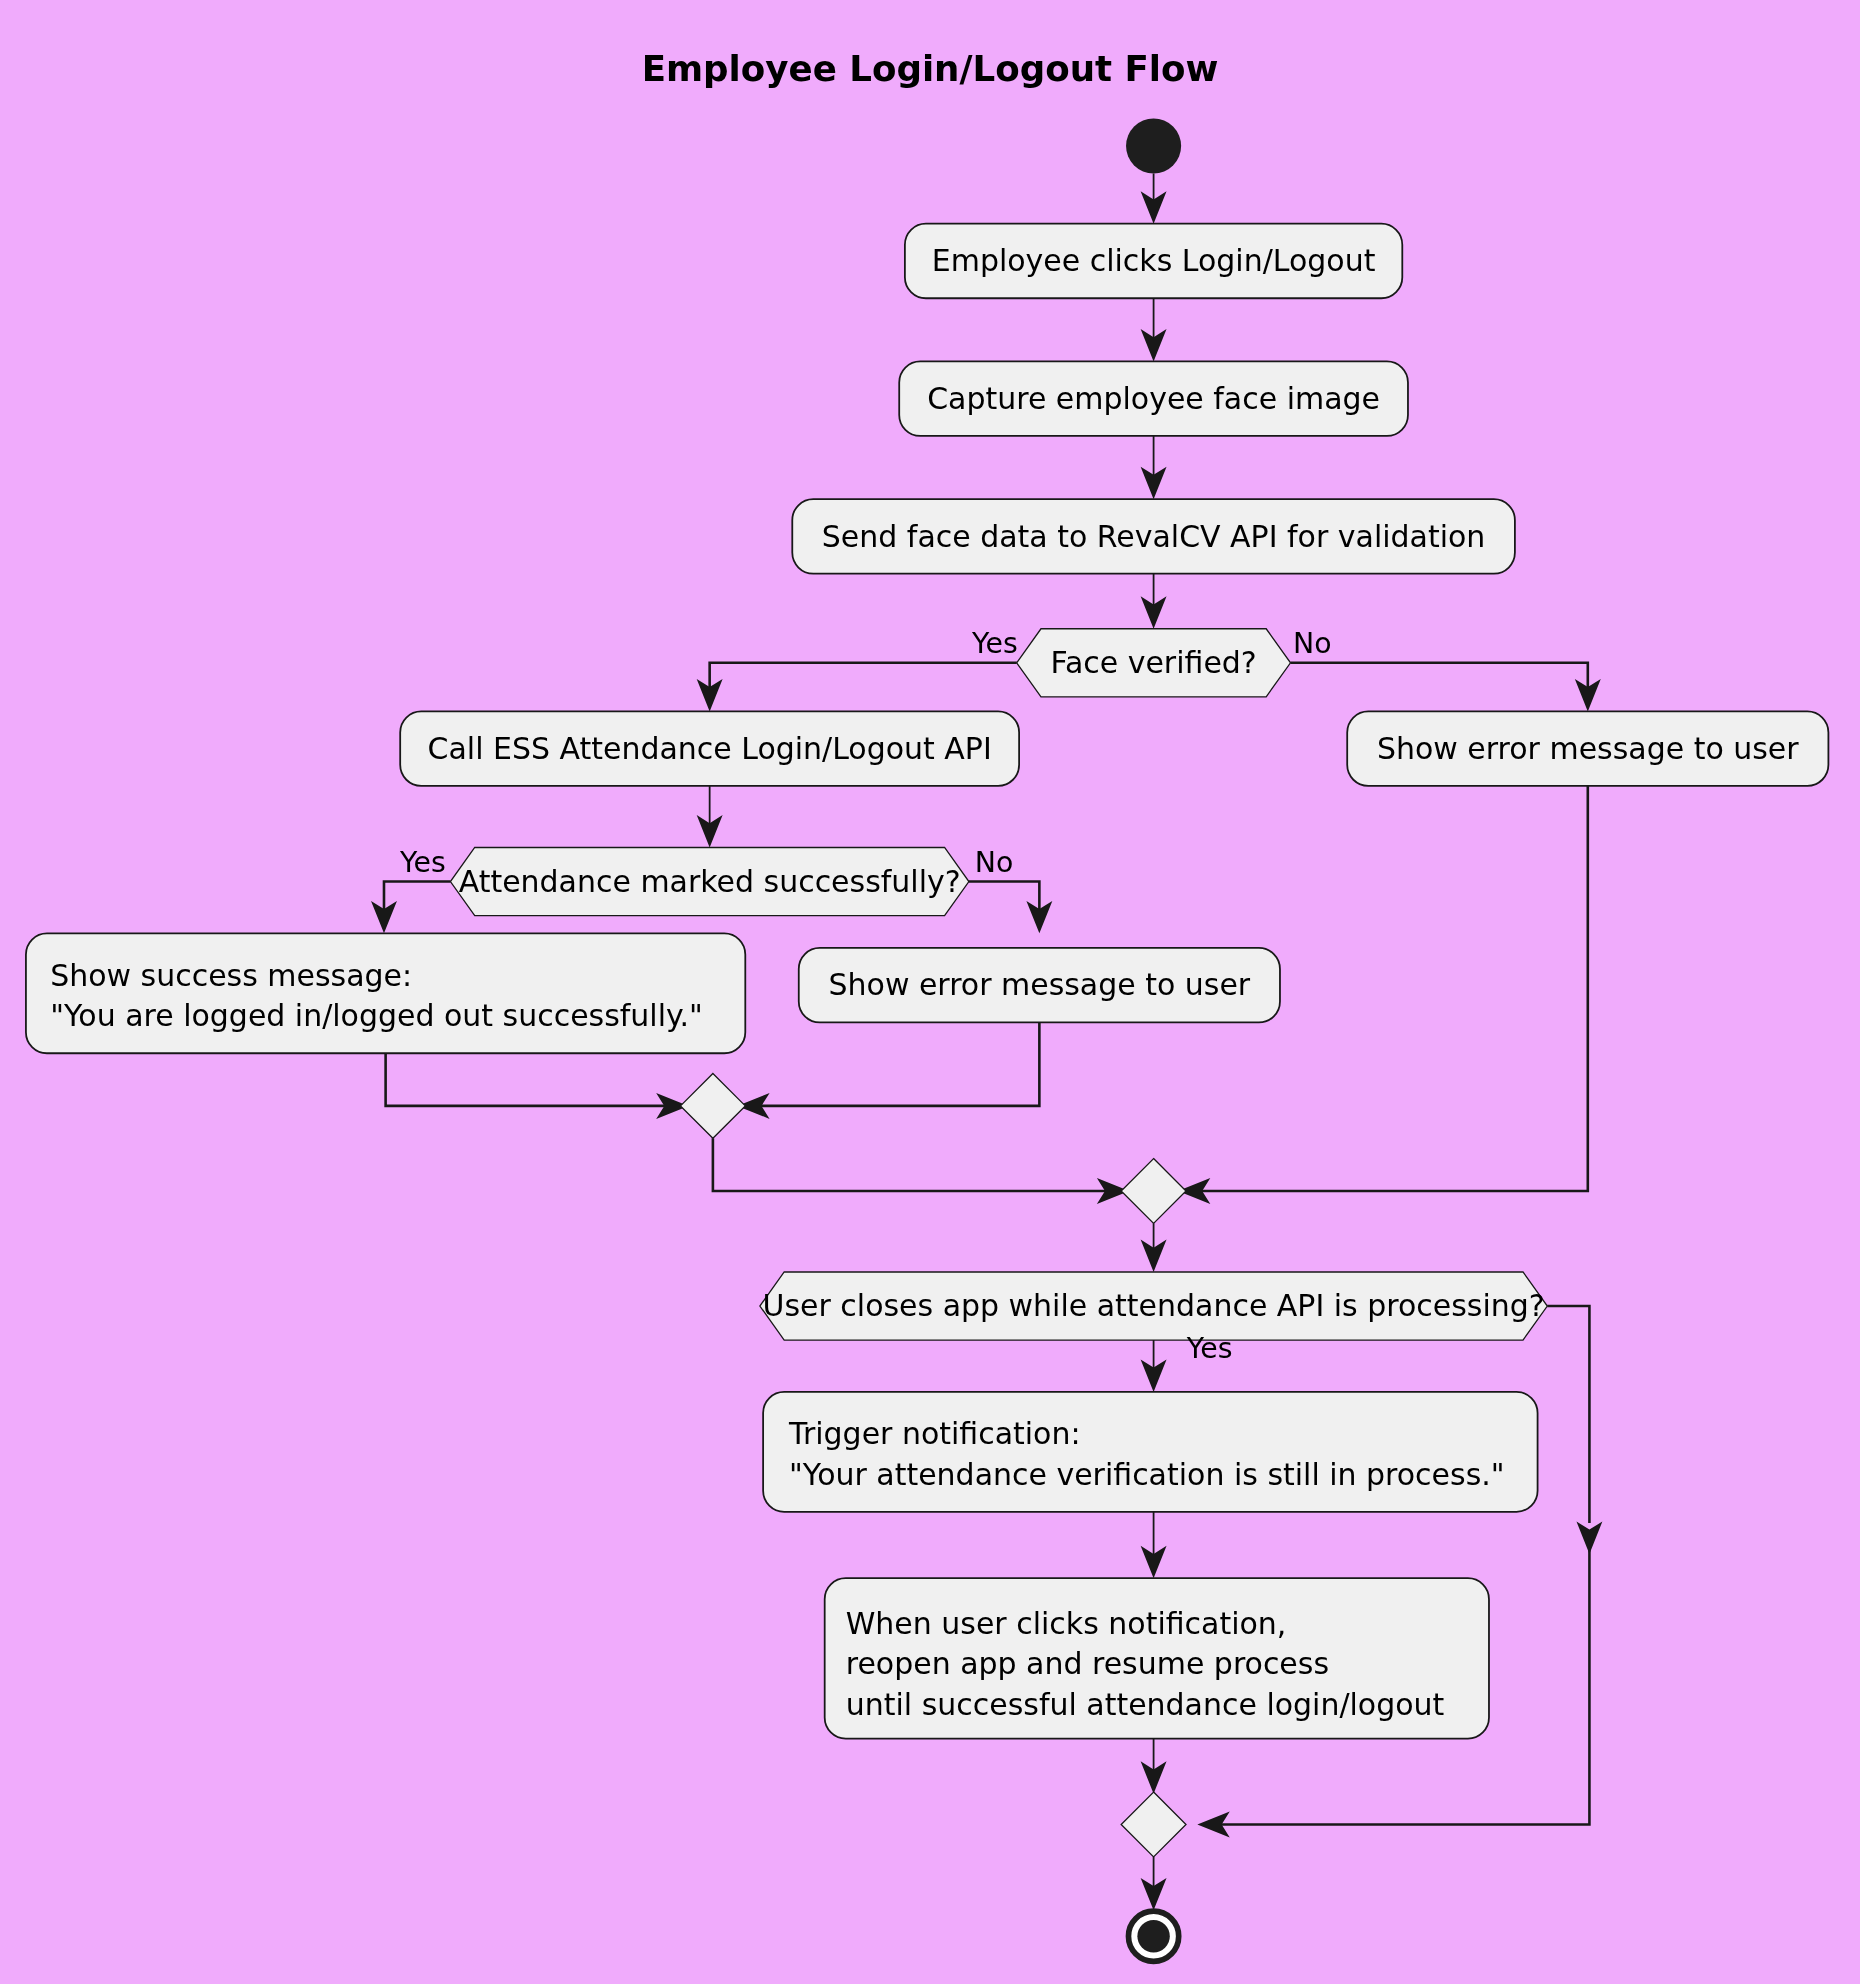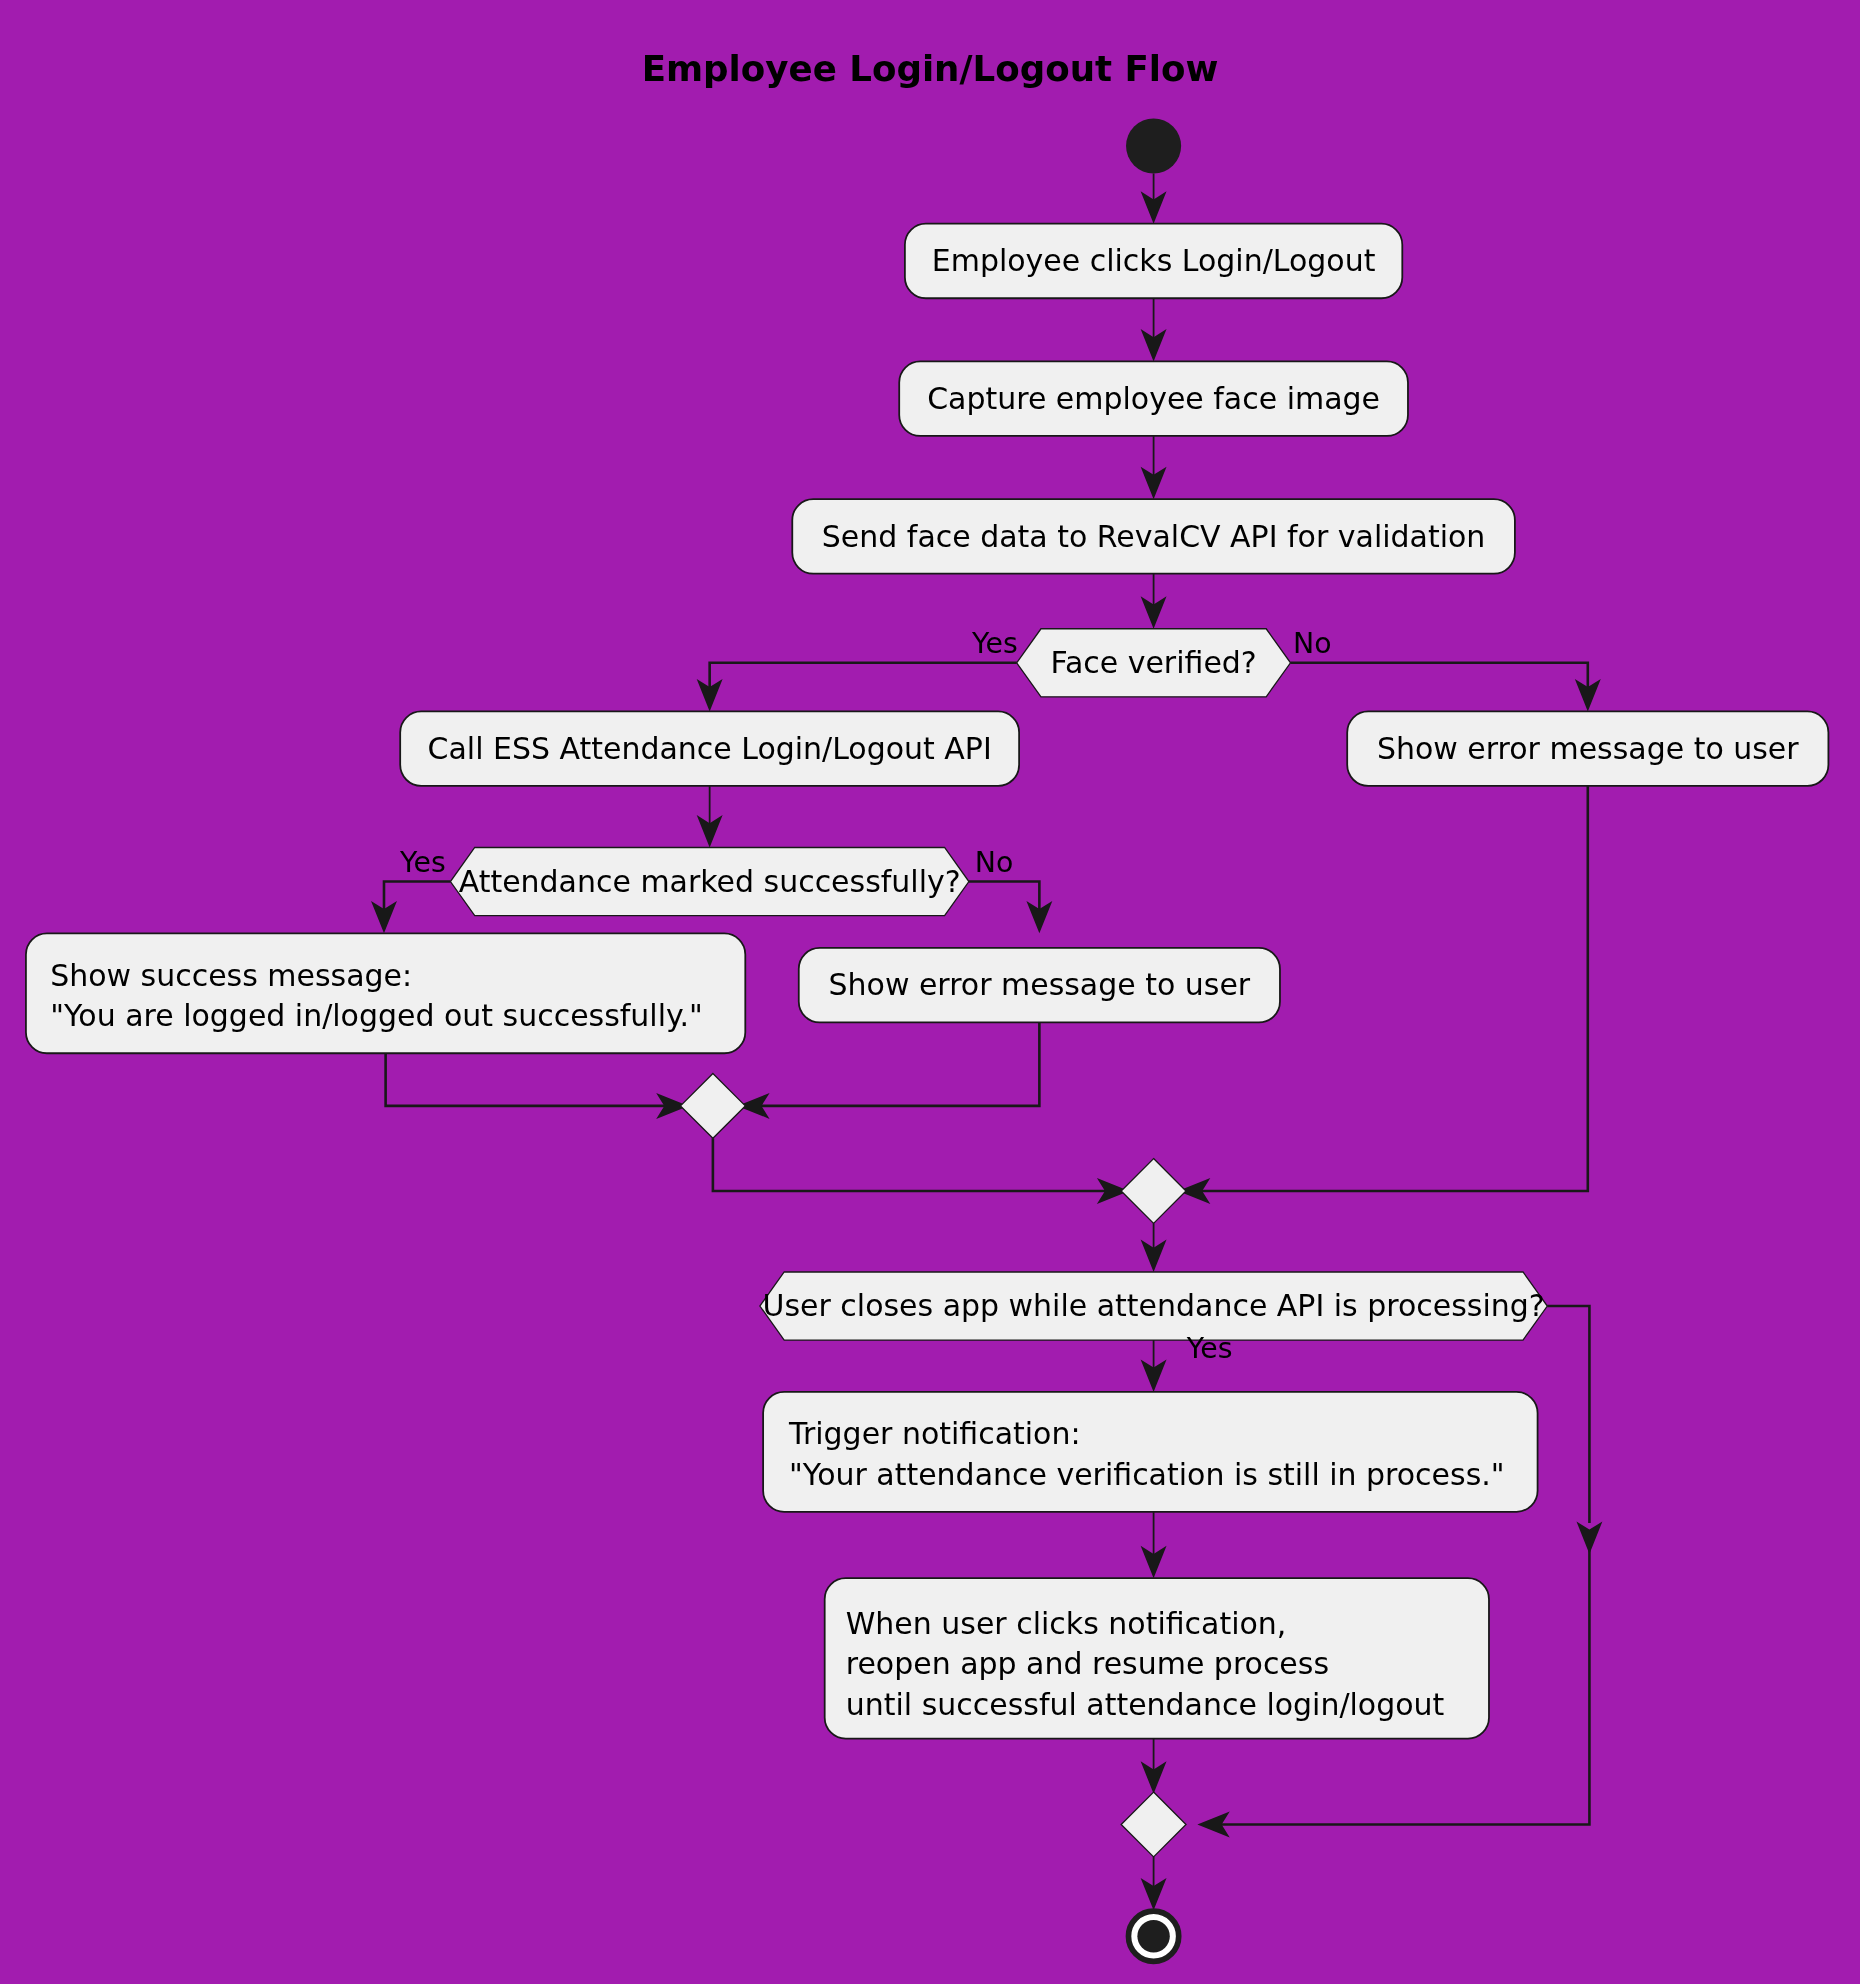--- a/index.html
+++ b/index.html
@@ -7,21 +7,21 @@
     padding: 0;
     background: #ffffff;
   }
   body {
     font-family: "DejaVu Sans", sans-serif;
   }
   #canvas-wrap {
     position: relative;
     width: 1860px;
     height: 1985px;
-    background: #a21caf;
+    background: #f0abfc;
     overflow: hidden;
   }
   svg.diagram {
     display: block;
     width: 1860px;
     height: 1985px;
   }
   .node-shape {
     fill: #F0F0F0;
     stroke: #181818;

